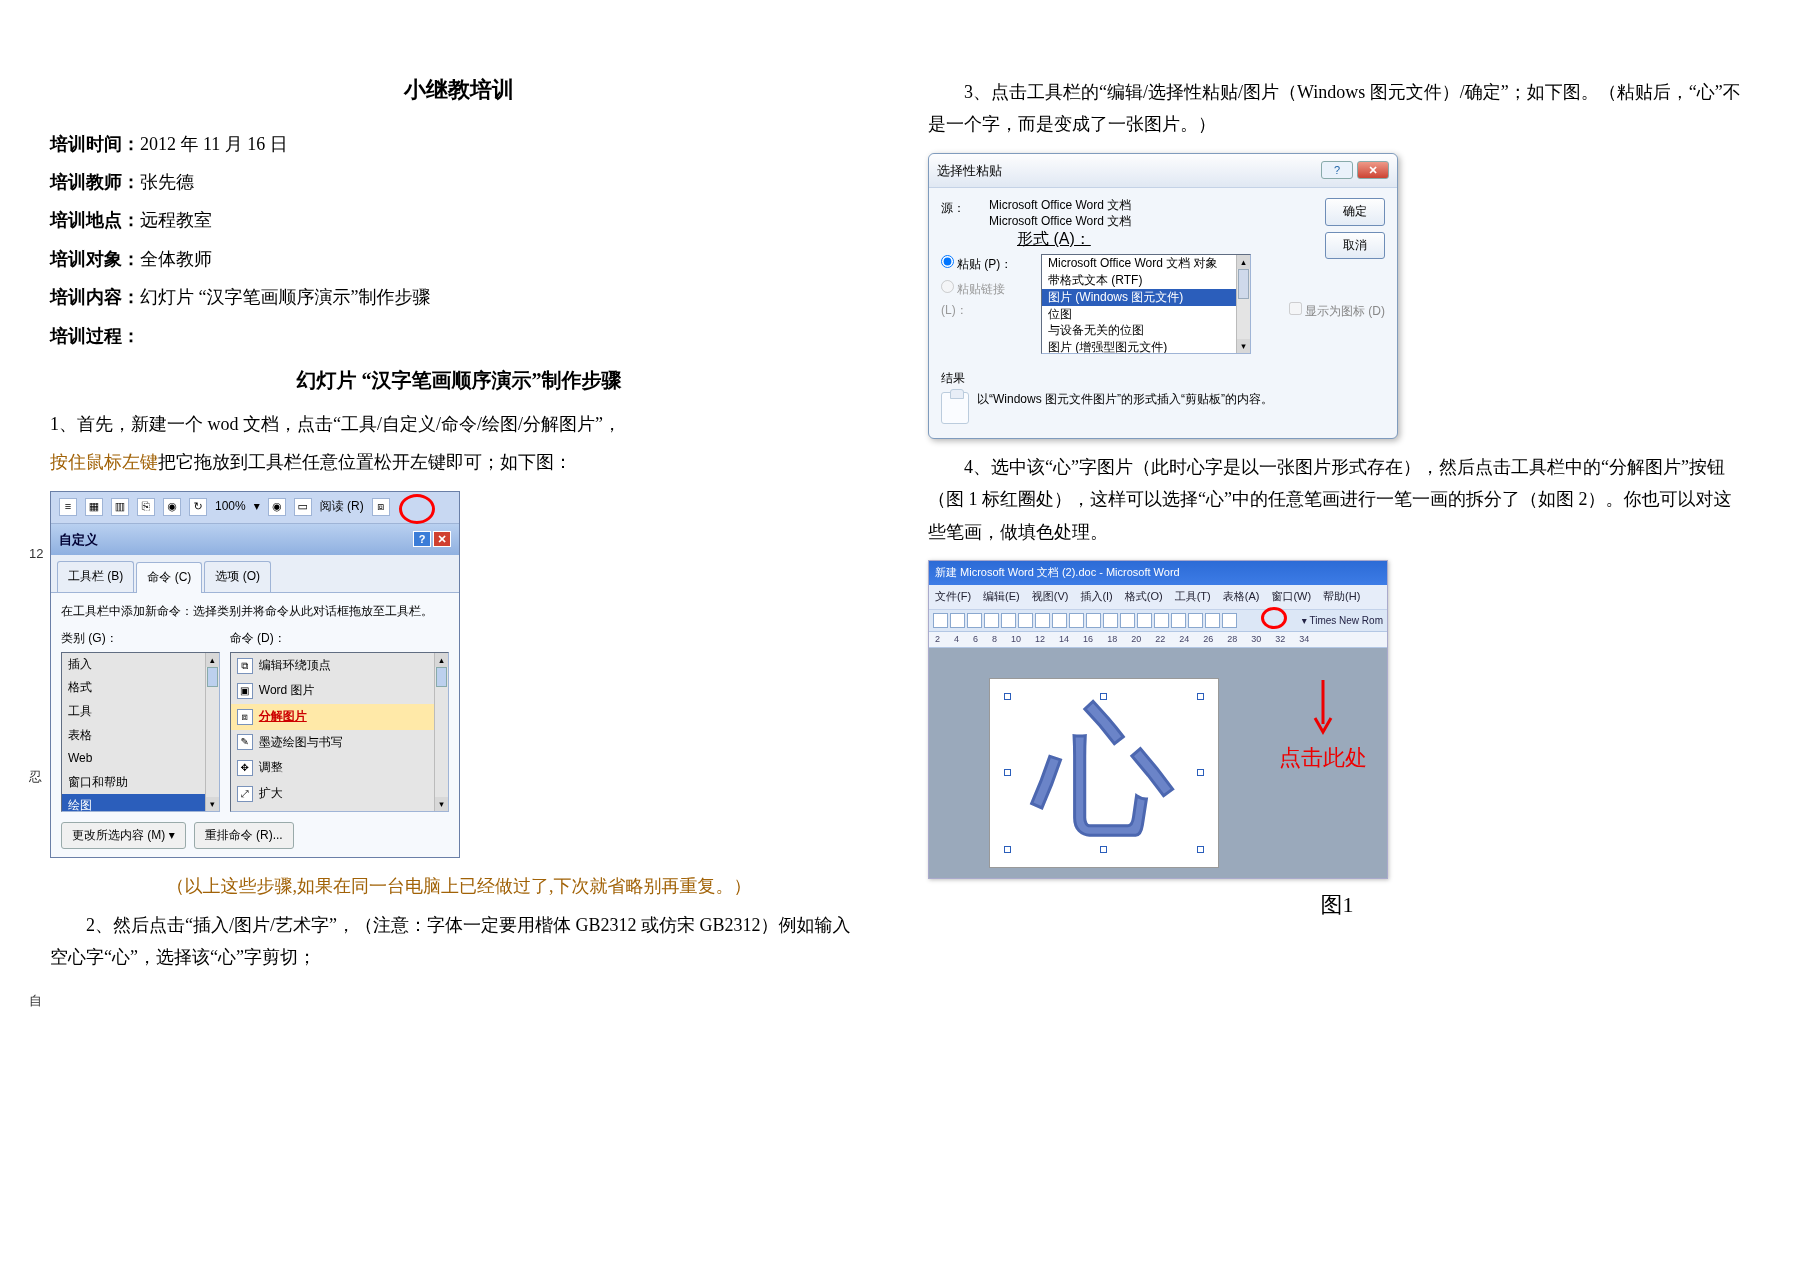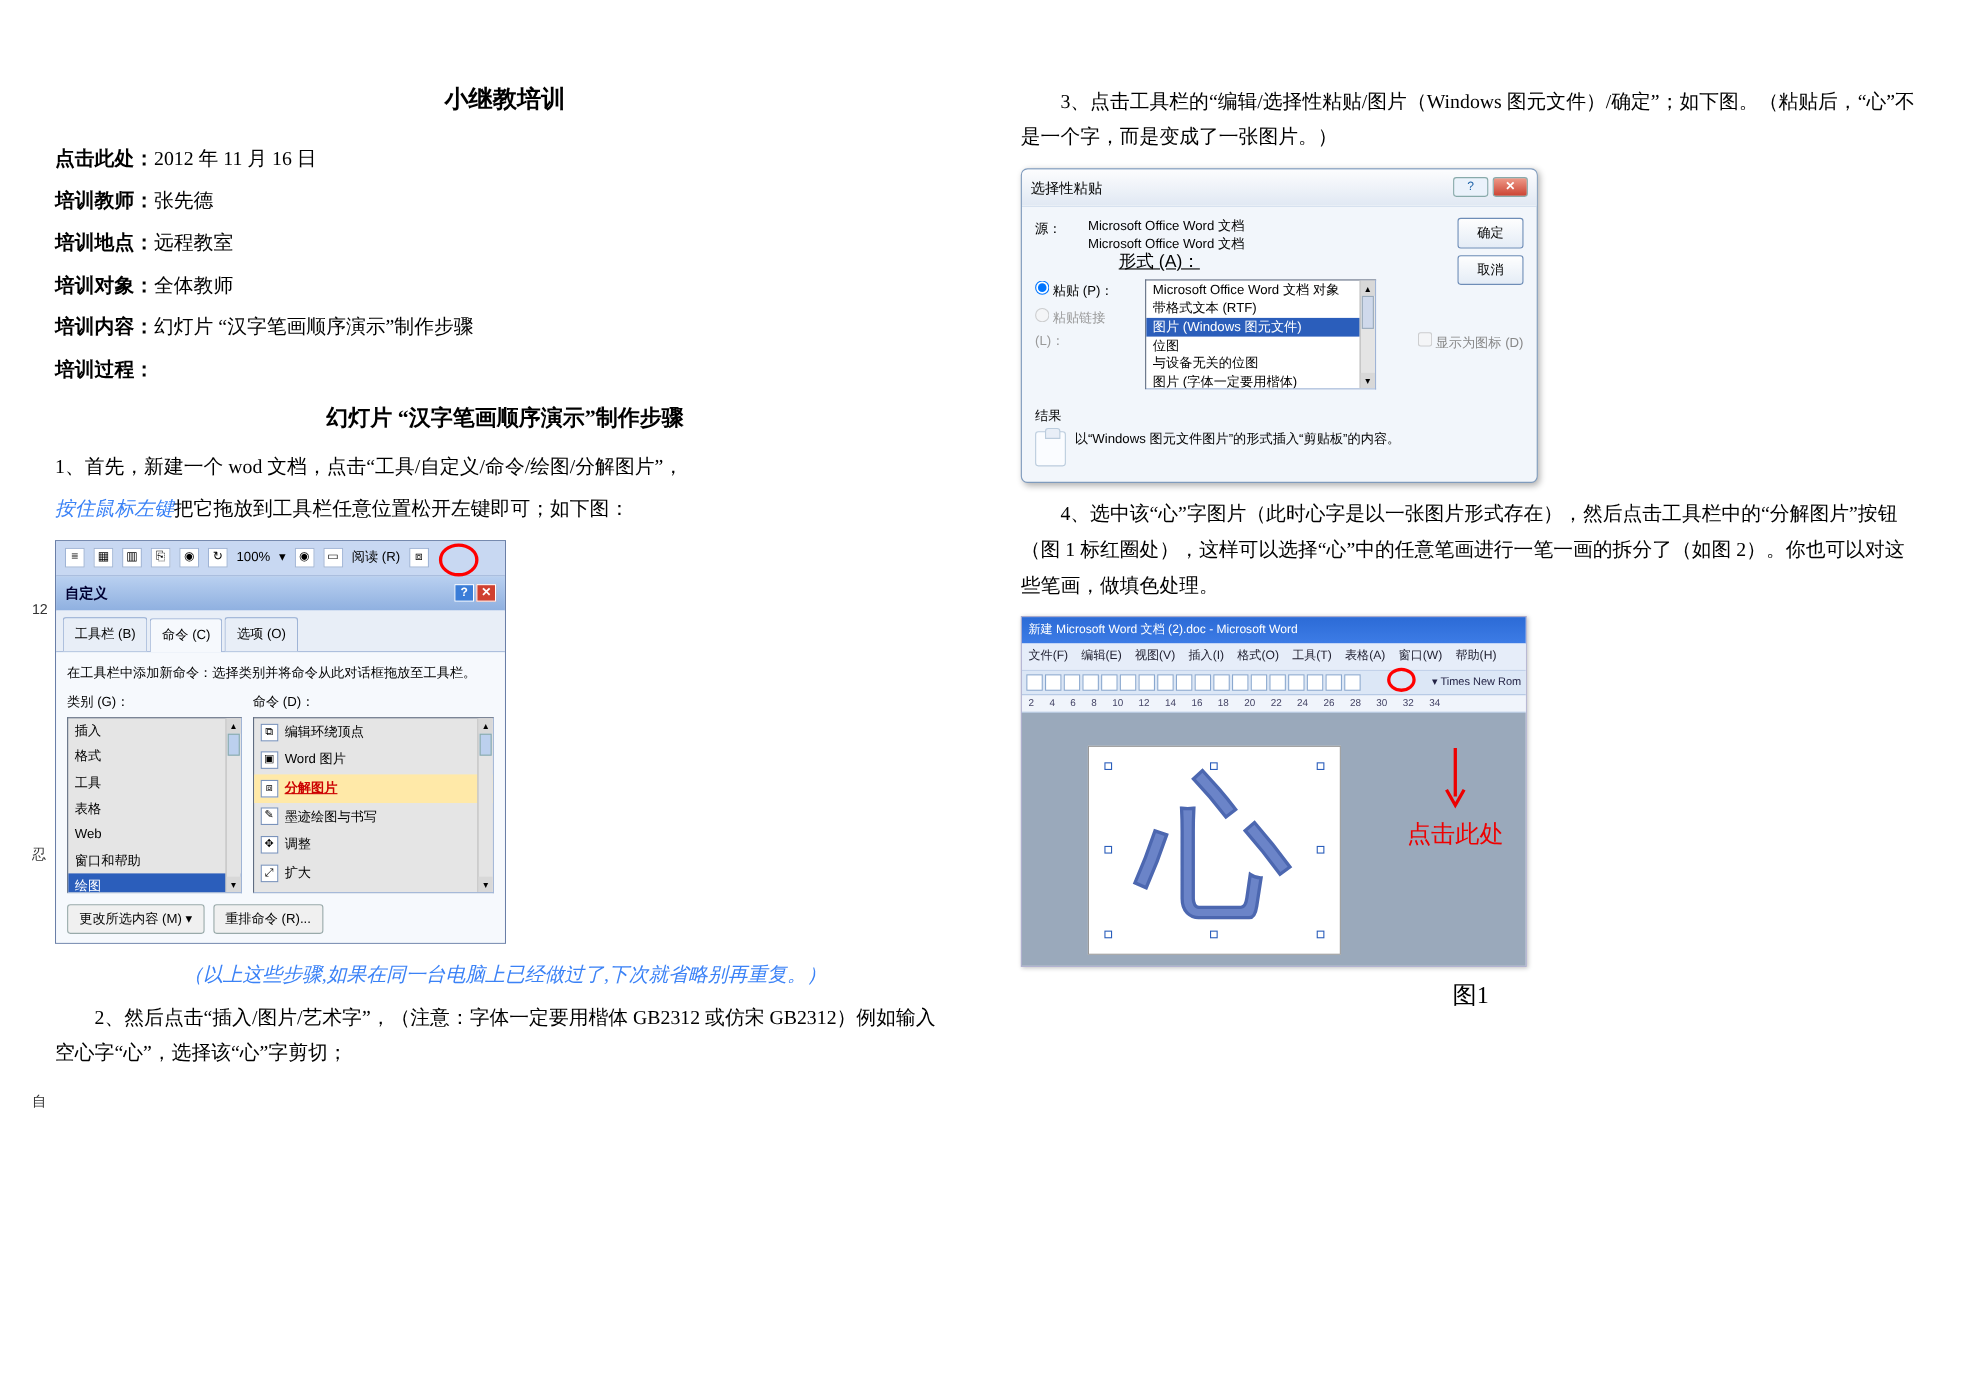--- a/index.html
+++ b/index.html
@@ -17,21 +17,21 @@
   }
   .column { width: 50%; }
   .column-left { padding-right: 10px; }
   .column-right { padding-left: 10px; }
   h1.page-title { text-align: center; font-size: 22px; font-weight: bold; margin-bottom: 18px; }
   .meta-line { font-size: 18px; margin-bottom: 6px; }
   .meta-label { font-weight: bold; }
   h2.section-title { text-align: center; font-size: 20px; font-weight: bold; margin: 10px 0 10px; }
   p.body { text-indent: 0; margin: 6px 0; font-size: 18px; }
   p.body.indent { text-indent: 2em; }
-  .red-text { color: #3b82f6; font-style: italic; }
+  .red-text { color: #a16207; }
   .figure-wrap { margin: 12px 0; }
   .fig-caption { text-align: center; font-size: 22px; font-family: "SimSun", serif; margin-top: 6px; }
 
   
   .fig-customize {
     width: 410px;
     border: 1px solid #6a7fa7;
     background: #e8eef7;
     font-family: "SimSun", sans-serif;
     font-size: 13px;
@@ -204,21 +204,21 @@
   .fig-heart .font-box{position:absolute;right:4px;top:2px;font-size:10px;color:#224;}
 </style>
 </head>
 <body>
 
 <div class="column column-left">
 
   <h1 class="page-title">小继教培训</h1>
 
   <div class="meta-line">
-    <span class="meta-label">点击此处：</span><span>2012 年 11 月 16 日</span>
+    <span class="meta-label">培训时间：</span><span>2012 年 11 月 16 日</span>
   </div>
   <div class="meta-line">
     <span class="meta-label">培训教师：</span><span>张先德</span>
   </div>
   <div class="meta-line">
     <span class="meta-label">培训地点：</span><span>远程教室</span>
   </div>
   <div class="meta-line">
     <span class="meta-label">培训对象：</span><span>全体教师</span>
   </div>
@@ -367,21 +367,21 @@
               <div class="radio-col">
                 <label><input type="radio" checked="" style=""><span>粘贴 (P)：</span></label>
                 <label style="color:#999;"><input type="radio" disabled="" style=""><span>粘贴链接 (L)：</span></label>
               </div>
               <div class="format-list" id="format-list">
                 <div class="item">Microsoft Office Word 文档 对象</div>
                   <div class="item">带格式文本 (RTF)</div>
                   <div class="item sel">图片 (Windows 图元文件)</div>
                   <div class="item">位图</div>
                   <div class="item">与设备无关的位图</div>
-                  <div class="item">图片 (字体一定要用楷体)</div>
+                  <div class="item">图片 (增强型图元文件)</div>
                   <div class="scrollbar">
                   <div class="arrow up">▴</div>
                   <div class="thumb"></div>
                   <div class="arrow down">▾</div>
                 </div>
               </div>
             </div>
           </div>
           <div class="btncol">
             <div class="dlgbtn">确定</div>

